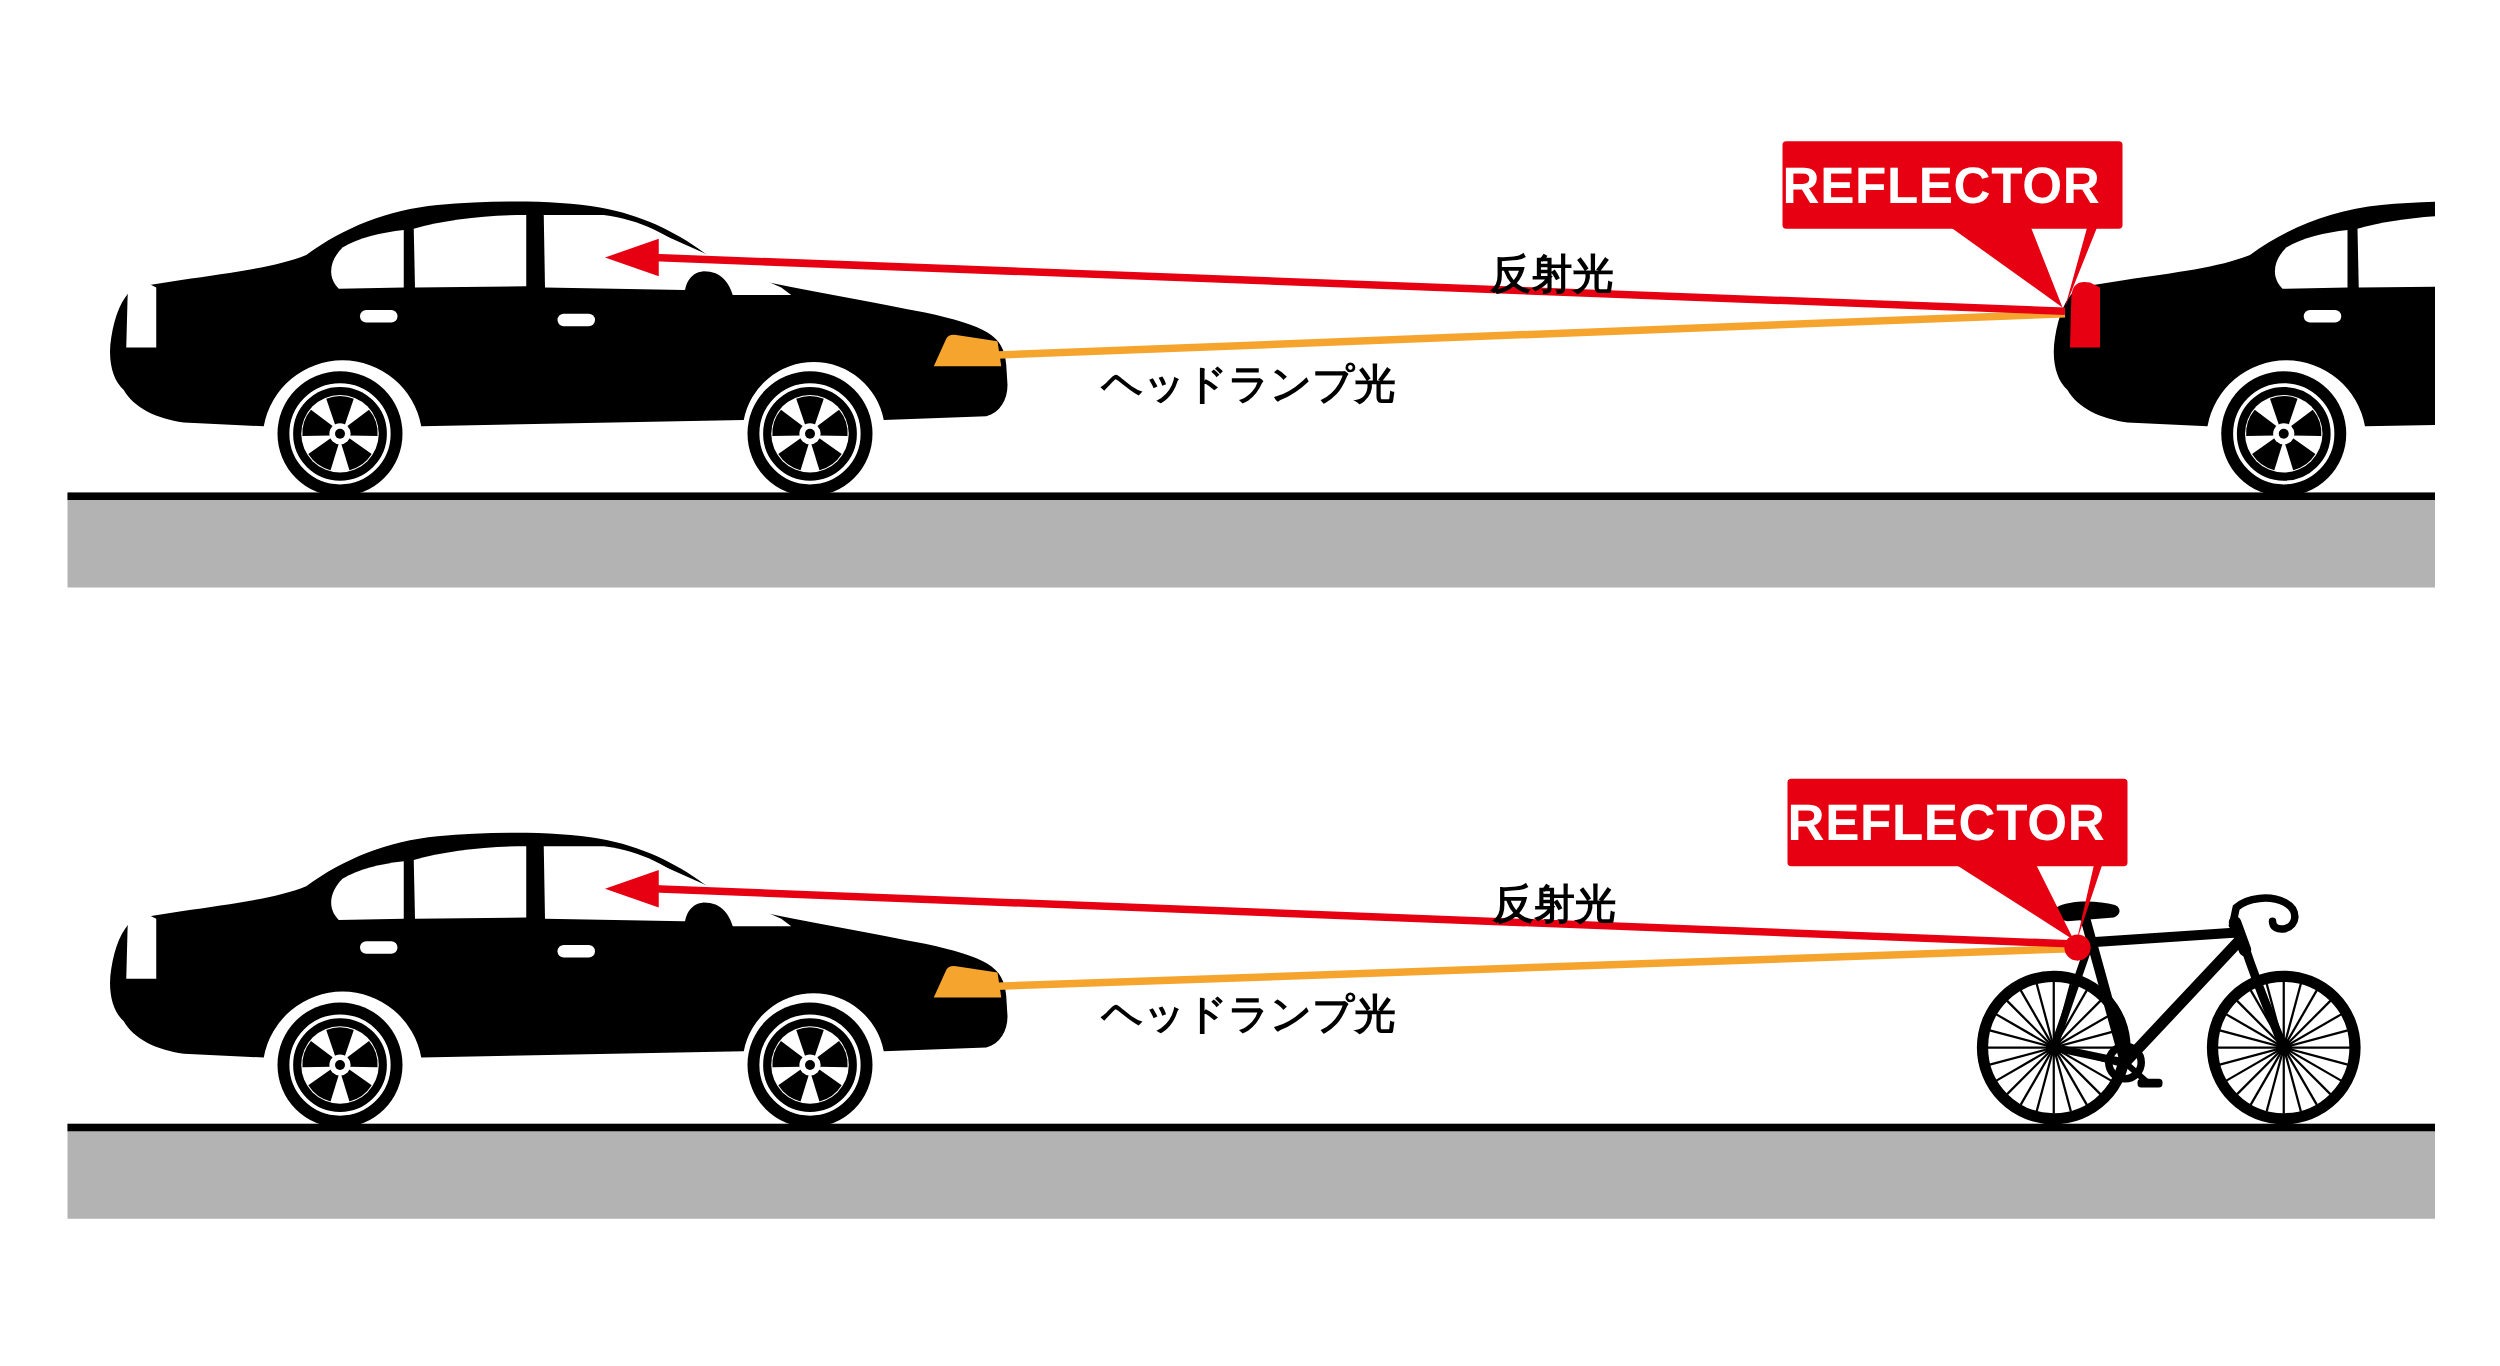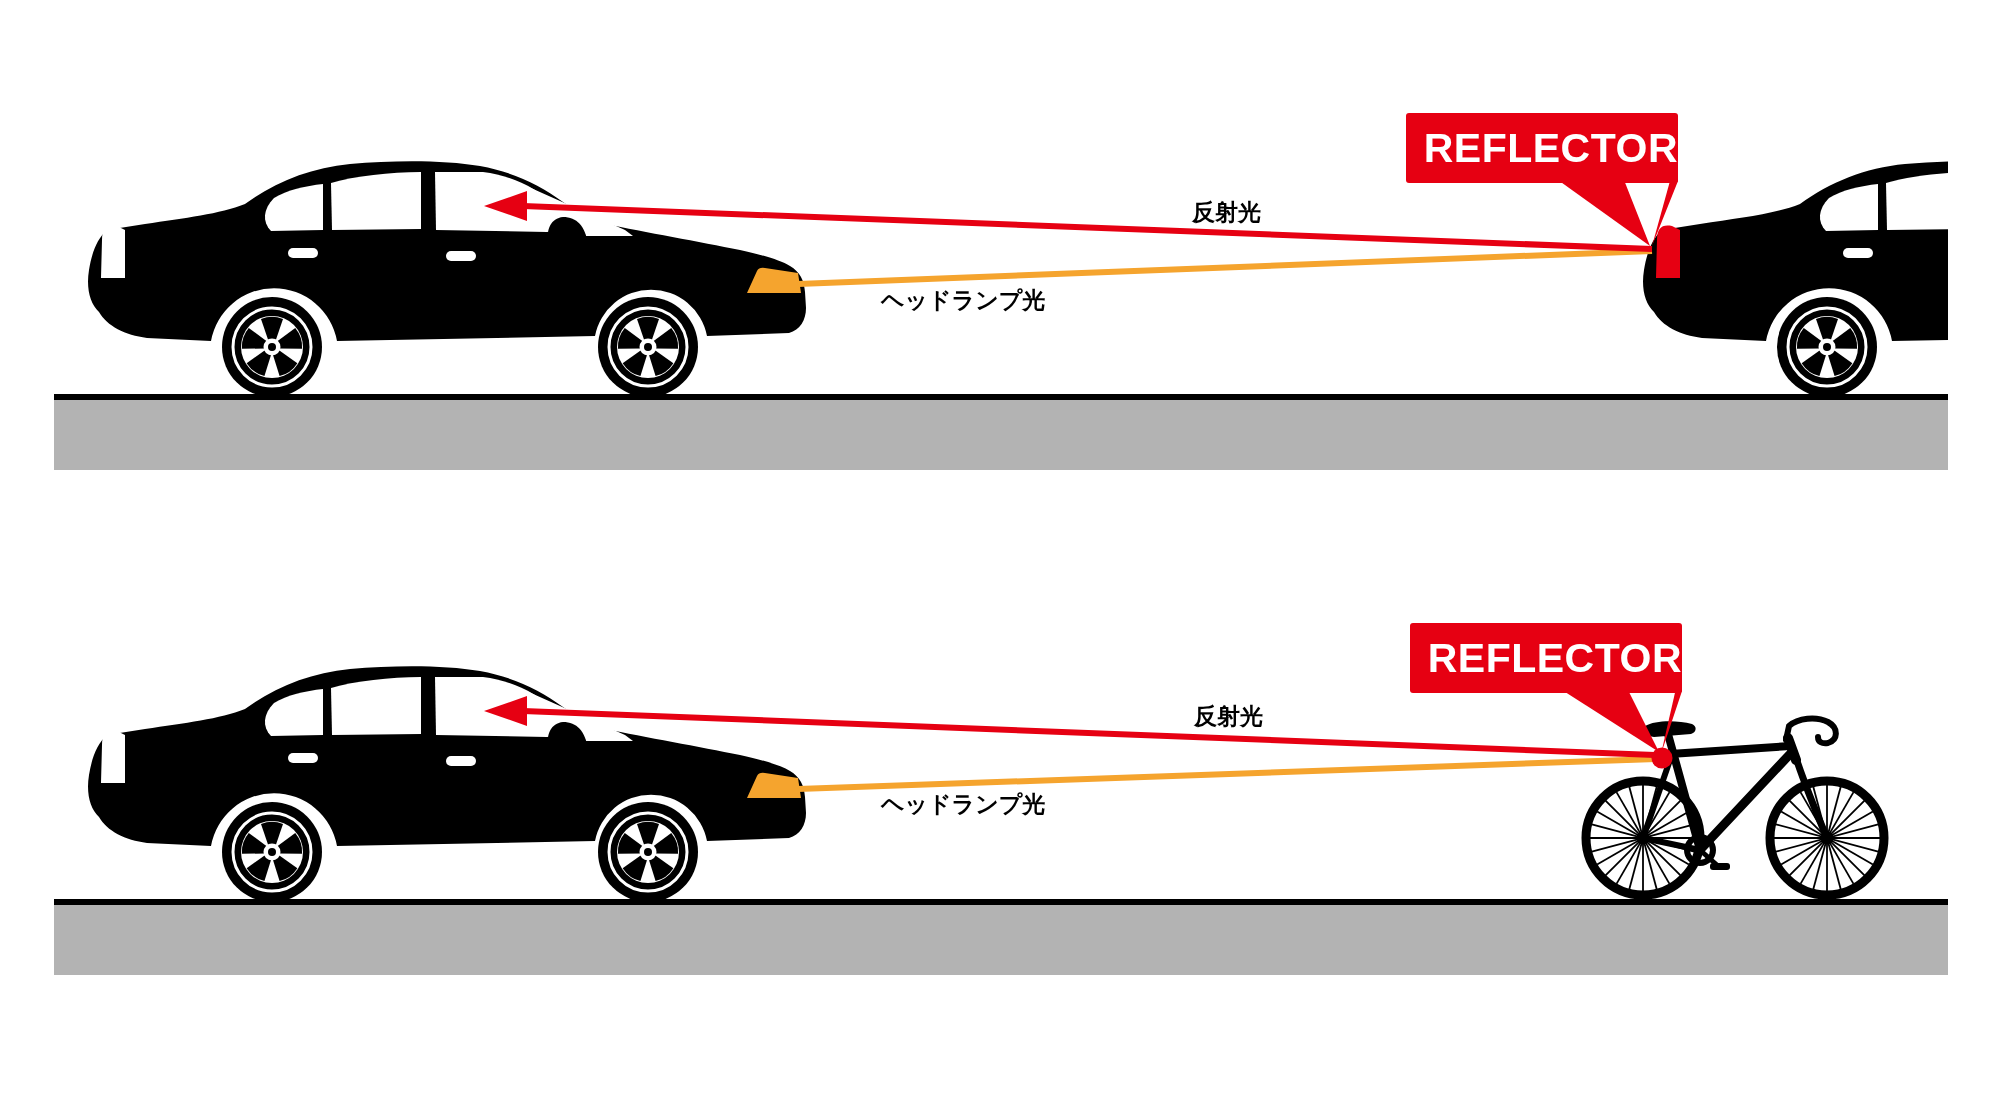--- a/index.html
+++ b/index.html
@@ -26,26 +26,26 @@
   }
   .car-right-clip .car{ left:0; top:0; --tail:var(--red); }
   .bike{ position:absolute; left:1552px; top:712px; width:340px; height:192px; }
   .overlay{ position:absolute; left:0; top:0; width:2000px; height:1093px; }
   .ray-red{ stroke:var(--red); stroke-width:6; }
   .ray-orange{ stroke:var(--orange); stroke-width:6; }
   .fill-red{ fill:var(--red); }
   .badge{
     position:absolute; width:272px; height:70px; background:var(--red);
     color:#fff; font-weight:bold; font-size:41px; letter-spacing:0.5px;
-    text-align:right; line-height:70px; border-radius:3px;
+    text-align:left; line-height:70px; border-radius:3px;margin-left:20px;
   }
   .badge.top{ left:1406px; top:113px; }
   .badge.bottom{ left:1410px; top:623px; }
   .jp{
-    position:absolute; color:var(--ink); font-weight:bold; font-size:23px;
+    position:absolute; color:var(--ink); font-weight:bold; font-size:33px;
     white-space:nowrap;
   }
   .jp.t-ref{ left:1192px; top:197px; }
   .jp.t-head{ left:881px; top:285px; }
   .jp.b-ref{ left:1194px; top:701px; }
   .jp.b-head{ left:881px; top:789px; }
   .defs{ position:absolute; width:0; height:0; overflow:hidden; }
 </style>
 </head>
 <body>

